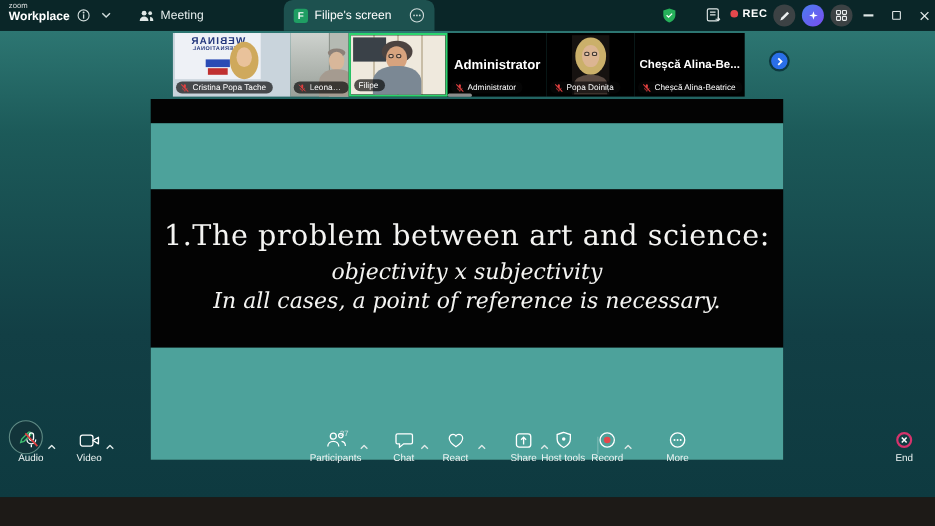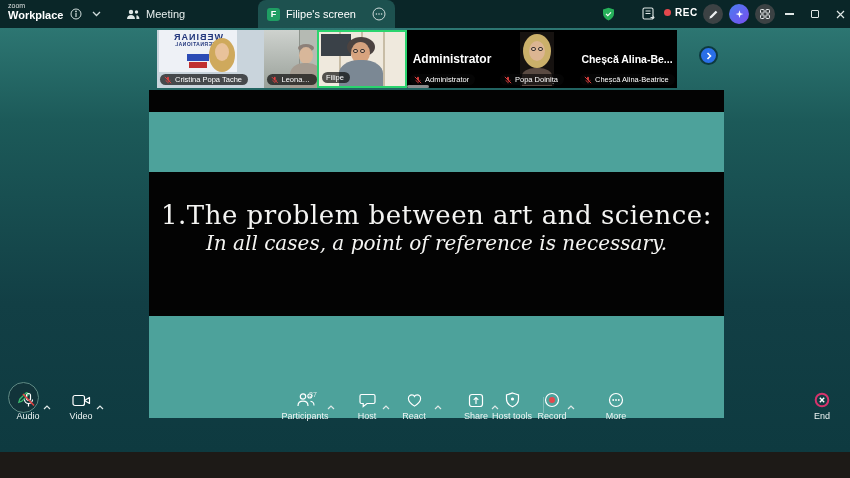--- a/index.html
+++ b/index.html
@@ -58,21 +58,21 @@
   .bodyshape { position:absolute; border-radius:45% 45% 0 0; }
   .t-leonardo { background:linear-gradient(180deg,#ced2ce,#99a099); }
   .t-leonardo .wall { position:absolute; right:0; top:0; width:18px; height:58px; background:#b5bab3; border-left:1px solid #8d938c; }
   .t-filipe .shelves { position:absolute; inset:0;
      background:repeating-linear-gradient(90deg,#efe9dd 0 20px,#c8bda6 20px 22px),
                 repeating-linear-gradient(180deg,rgba(120,110,90,0) 0 16px,rgba(120,110,90,.45) 16px 18px); }
   .t-filipe .darkbooks { position:absolute; left:2px; top:2px; width:30px; height:22px; background:#3a4148; }
   .photo5 { position:absolute; left:50%; top:2px; transform:translateX(-50%); width:34px; height:54px; background:#161210; overflow:hidden; }
 
   
-  #slide { position:absolute; left:149px; top:62px; width:575px; height:328px; background:#030303; }
+  #slide { position:absolute; left:137px; top:62px; width:575px; height:328px; background:#030303; }
   .band { position:absolute; left:0; width:575px; background:#4da29b; }
   .band1 { top:22px; height:60px; }
   .band2 { top:226px; height:102px; }
   .slide-text { position:absolute; left:0; top:110px; width:575px; text-align:center; color:#f4f4f2;
                 font-family:"DejaVu Serif", serif; }
   .slide-title { font-size:26px; letter-spacing:.5px; }
   .slide-sub { font-size:20px; font-style:italic; line-height:1.32; margin-top:4px; }
 
   
   .annot-btn { left:8px; top:354px; width:31px; height:31px; border-radius:50%; background:#12343a;
@@ -291,20 +291,21 @@
           <path d="M2.5 1l3 3-3 3" fill="none" stroke="#fff" stroke-width="1.6"></path>
         </svg>
     </div>
     <div class="abs strip-handle"></div>
 
     <div id="slide">
       <div class="band band1"></div>
       <div class="band band2"></div>
       <div class="slide-text">
         <div class="slide-title">1.The problem between art and science:</div>
+        <div class="slide-sub">objectivity x subjectivity</div>
         <div class="slide-sub" style="margin-top:0">In all cases, a point of reference is necessary.</div>
       </div>
     </div>
 
     <div class="abs annot-btn">
       <svg width="13" height="13" viewBox="0 0 14 14">
           <path d="M2 12l1-3.2L9.5 2.3a1.4 1.4 0 0 1 2 0l.2.2a1.4 1.4 0 0 1 0 2L5.2 11z" fill="none" stroke="#3dba6f" stroke-width="1.4"></path>
         </svg>
     </div>
   </div>
@@ -349,21 +350,21 @@
     <div class="bchev"><svg width="8" height="5" viewBox="0 0 8 5">
           <path d="M1 4l3-3 3 3" fill="none" stroke="#dfe9e8" stroke-width="1.2"></path>
         </svg></div>
   </div>
   <div class="tbtn" style="left:367px">
     <div class="ic">
       <svg width="17" height="15" viewBox="0 0 17 15">
           <path d="M2.5 1.5h12a1.5 1.5 0 0 1 1.5 1.5v6a1.5 1.5 0 0 1-1.5 1.5H8l-3.8 3v-3H2.5A1.5 1.5 0 0 1 1 9V3a1.5 1.5 0 0 1 1.5-1.5z" fill="none" stroke="#fff" stroke-width="1.2"></path>
         </svg>
     </div>
-    <div class="tl">Host</div>
+    <div class="tl">Chat</div>
     <div class="bchev"><svg width="8" height="5" viewBox="0 0 8 5">
           <path d="M1 4l3-3 3 3" fill="none" stroke="#dfe9e8" stroke-width="1.2"></path>
         </svg></div>
   </div>
   <div class="tbtn" style="left:414px">
     <div class="ic">
       <svg width="17" height="15" viewBox="0 0 18 16">
           <path d="M9 14S2.5 9.8 2.5 5.8C2.5 3.7 4.2 2 6.2 2 7.4 2 8.5 2.6 9 3.6 9.5 2.6 10.6 2 11.8 2c2 0 3.7 1.7 3.7 3.8C15.5 9.8 9 14 9 14z" fill="none" stroke="#fff" stroke-width="1.2"></path>
         </svg>
     </div>

